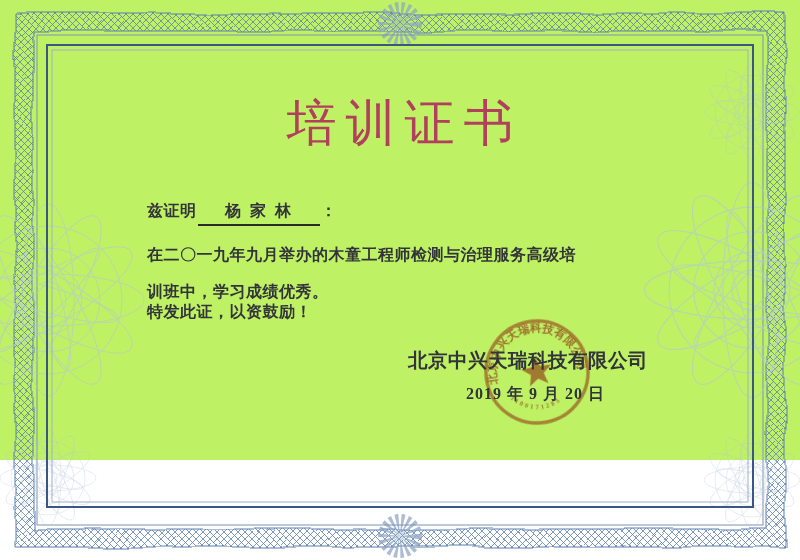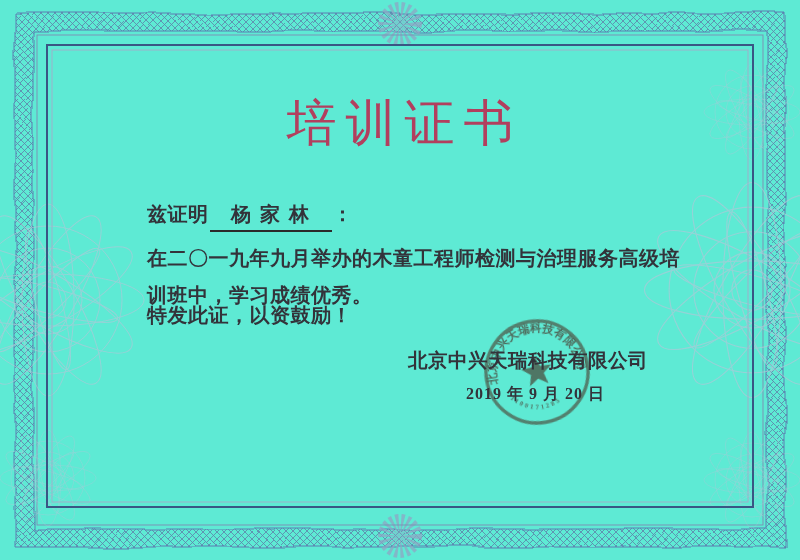--- a/index.html
+++ b/index.html
@@ -1,22 +1,22 @@
 <!DOCTYPE html>
 <html><head>
 <meta charset="utf-8">
 <style>
   html,body{margin:0;padding:0;}
   body{width:800px;height:560px;overflow:hidden;font-family:"Liberation Serif","DejaVu Serif",serif;}
-  .cert{position:relative;width:800px;height:560px;background:#5eead4;}
+  .cert{position:relative;width:800px;height:460px;background:#bef264;}
   .decor{position:absolute;left:0;top:0;width:800px;height:560px;}
   .title{position:absolute;left:0;top:90px;width:800px;text-align:center;
          font-size:50px;letter-spacing:9px;padding-left:9px;box-sizing:border-box;
          color:#b23f5e;font-weight:500;}
-  .line{position:absolute;left:147px;height:30px;font-size:20px;color:#33333a;
+  .line{position:absolute;left:147px;height:30px;font-size:16px;color:#33333a;
         font-weight:600;letter-spacing:0.5px;white-space:nowrap;}
   .salut{top:201px;}
   .bline1{top:245px;}
   .bline2{top:282px;}
   .bline3{top:302px;}
   .name{display:inline-block;min-width:110px;text-align:center;letter-spacing:9px;
         border-bottom:2px solid #2b2b2b;padding:0 2px 2px 10px;margin:0 1px;}
   .issuer{position:absolute;left:408px;top:347px;font-size:19.5px;letter-spacing:0.5px;
           color:#33333a;font-weight:700;white-space:nowrap;}
   .date{position:absolute;left:466px;top:384px;font-size:16px;letter-spacing:1px;

